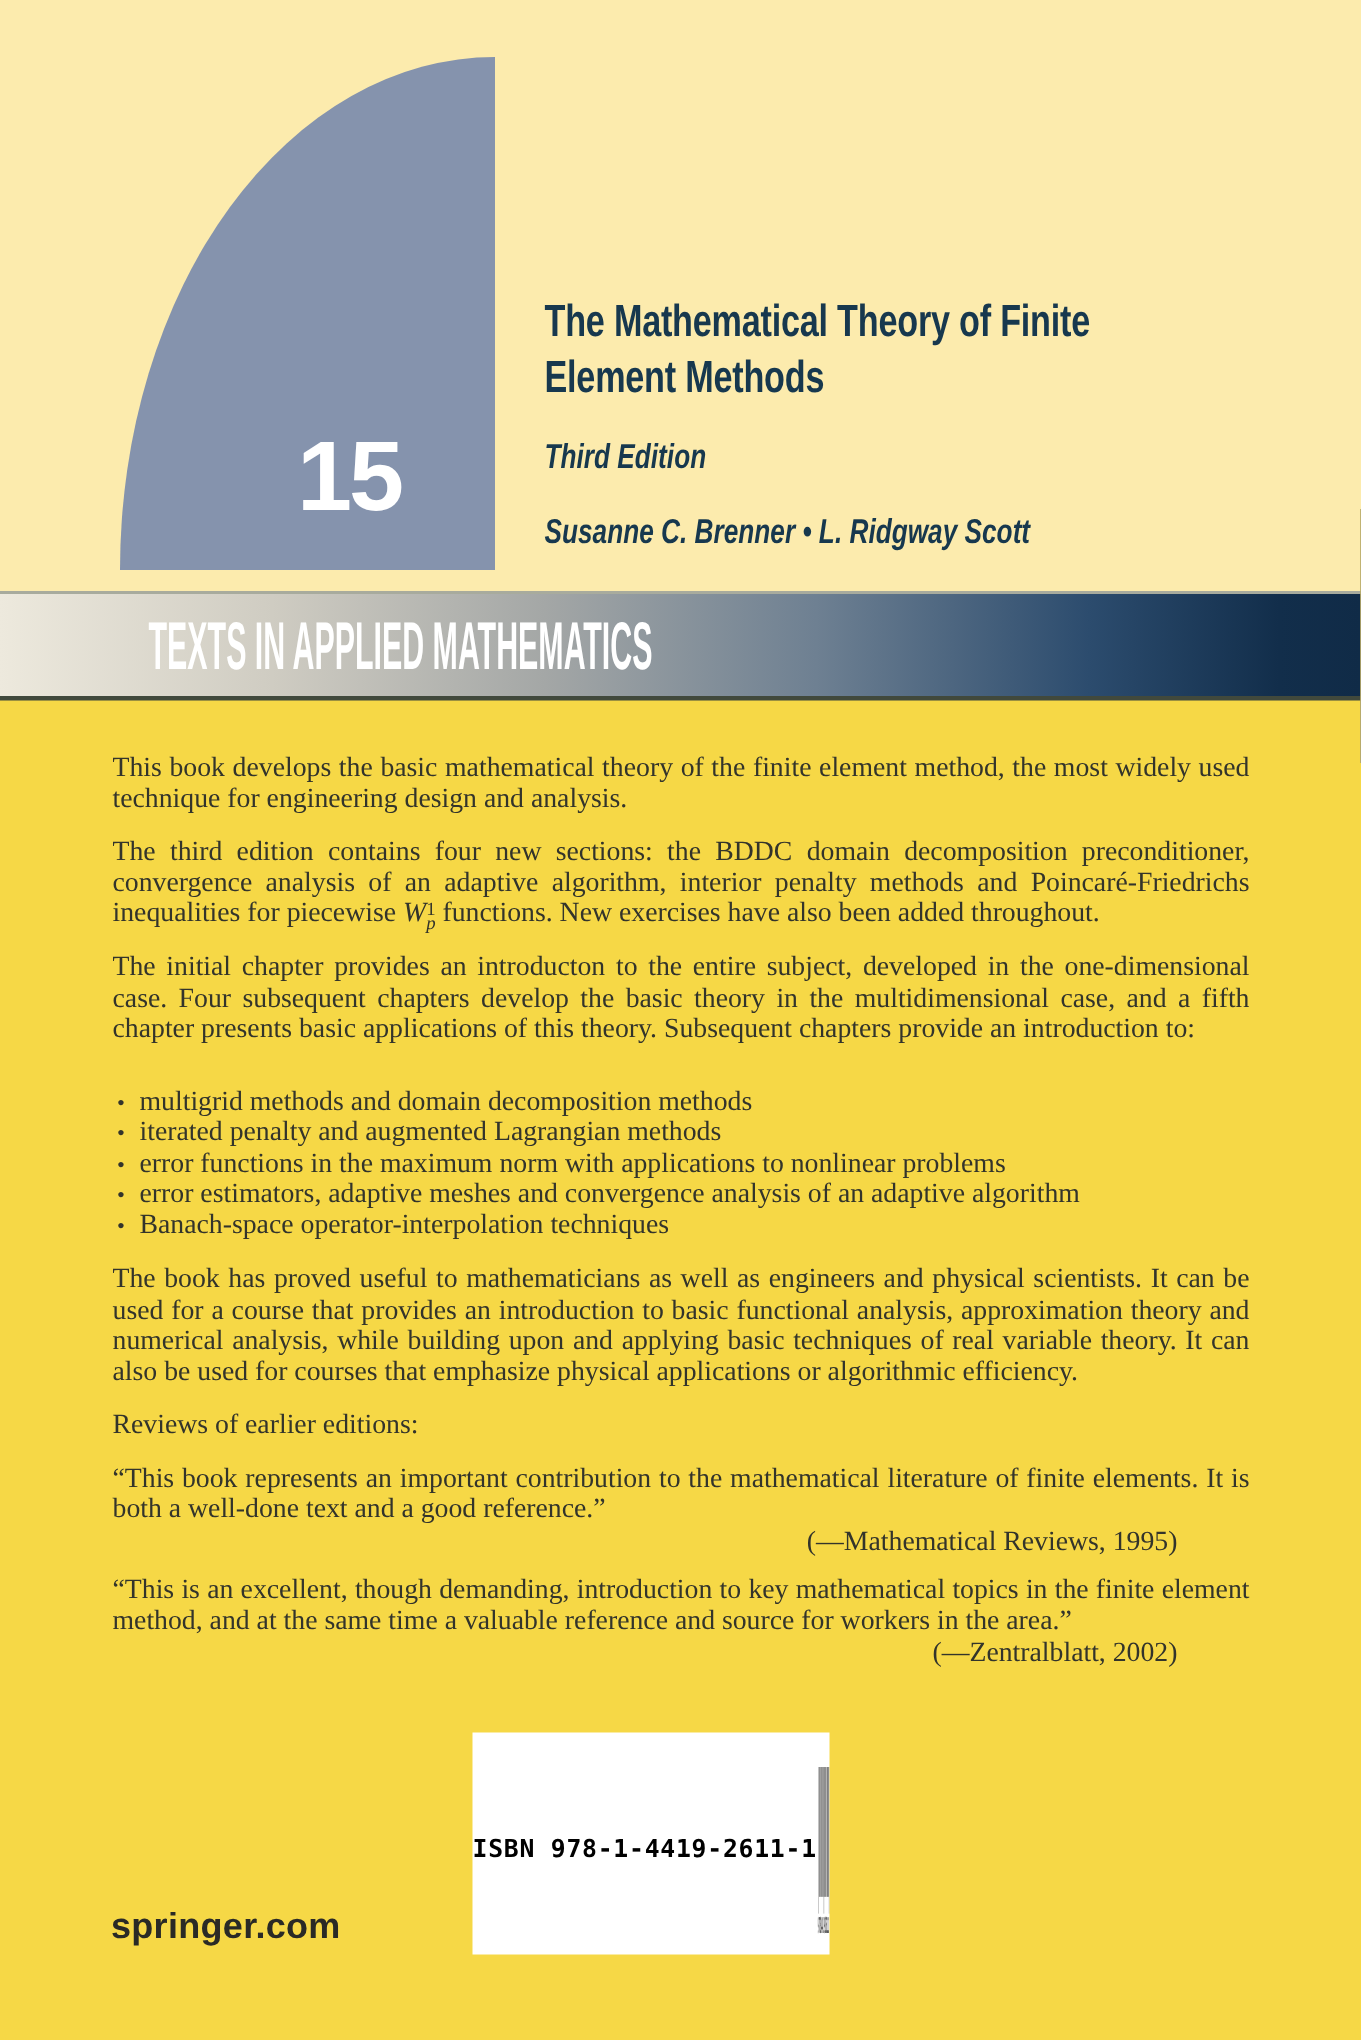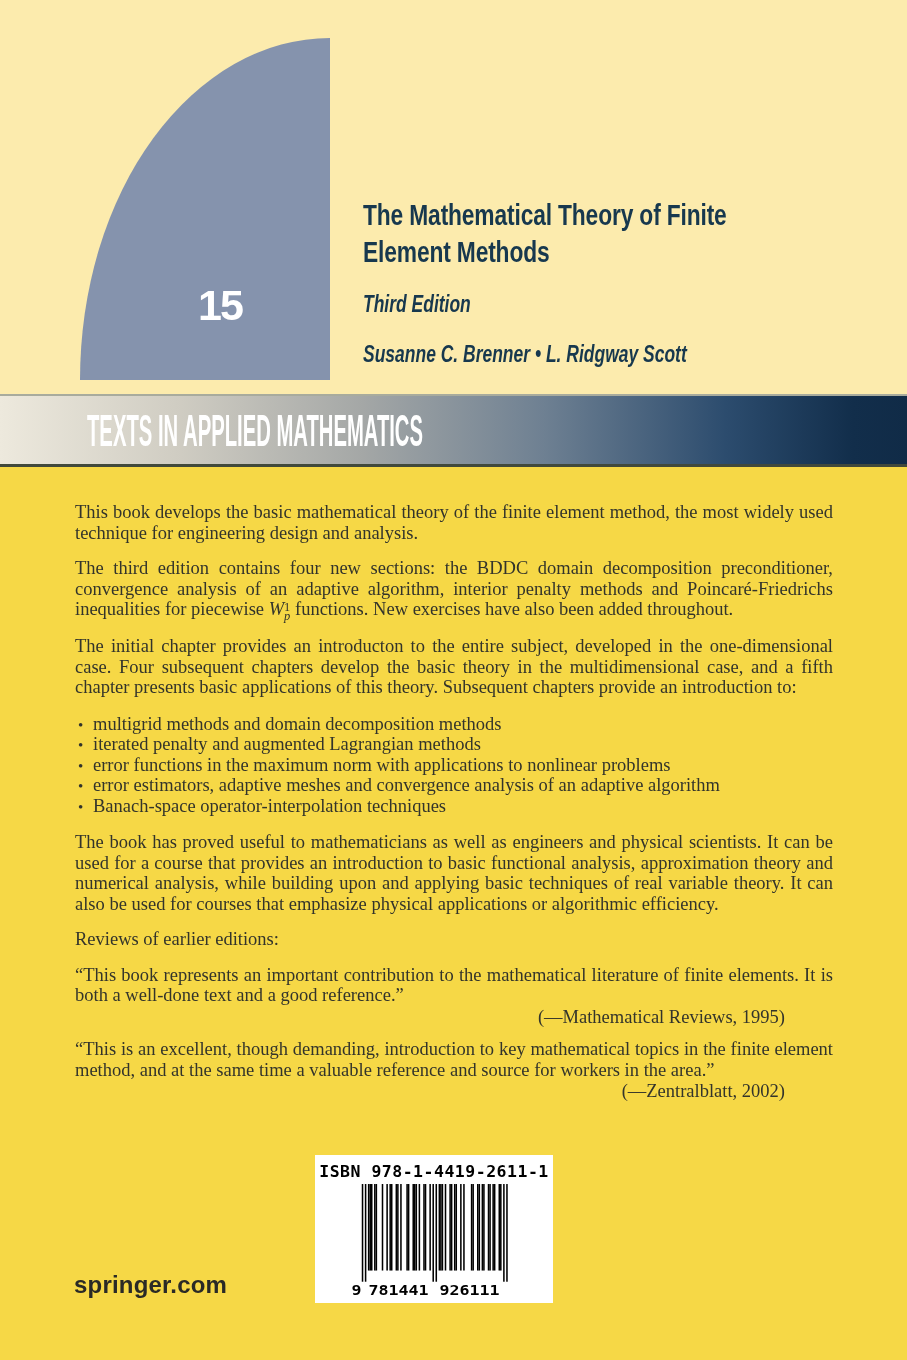--- a/index.html
+++ b/index.html
@@ -20,21 +20,21 @@
     height: 394px;
     background: var(--top-background, #FCEBAD);
   }
   .sail { position: absolute; left: 0; top: 0; }
   .volume {
     position: absolute;
     left: 198px;
     top: 284px;
     font-family: "Liberation Sans", sans-serif;
     font-weight: bold;
-    font-size: 43px;
+    font-size: 66px;
     letter-spacing: -2px;
     color: #FFFFFF;
     line-height: 1;
   }
   .title-block {
     position: absolute;
     left: 363px;
     top: 196px;
     width: 560px;
     color: var(--title-text, #17384E);
@@ -67,20 +67,21 @@
   
   .band {
     height: 73px;
     display: flex;
     align-items: center;
     background: linear-gradient(90deg,
       #EDE9DD 0%, #CFCCC2 20%, #A4A7A6 40%,
       #6E8092 60%, #2C4C6E 80%, #122E4B 94%, #102B47 100%);
     border-top: 2px solid #A8AB9D;
     border-bottom: 3px solid #41493C;
+    padding-left: 12px;
   }
   .band-title {
     margin-left: 87px;
     font-family: "Liberation Sans", sans-serif;
     font-weight: bold;
     font-size: 45px;
     color: #FFFFFF;
     white-space: nowrap;
     transform: scaleX(0.45);
     transform-origin: left center;
@@ -89,21 +90,21 @@
 
   
   .body-section {
     padding: 35px 74px 0 75px;
     color: var(--body-text, #33342B);
     font-size: 18.5px;
     line-height: 20.5px;
     text-align: justify;
   }
   .body-section p { margin-bottom: 15px; }
-  p.p3 { margin-bottom: 16px; }
+  p.p3 { margin-bottom: 28px; }
   ul.topics { list-style: none; margin-bottom: 16px; }
   ul.topics li {
     position: relative;
     padding-left: 18px;
   }
   ul.topics li::before {
     content: "\2022";
     position: absolute;
     left: 3px;
     top: 1px;
@@ -134,21 +135,21 @@
 
   
   .barcode-box {
     position: absolute;
     left: 315px;
     top: 1155px;
     width: 238px;
     height: 148px;
     background: #FFFFFF;
     display: flex;
-    flex-direction: column;
+    flex-direction: row;
     align-items: center;
     padding-top: 7px;
   }
   .isbn-label {
     font-family: "DejaVu Sans Mono", monospace;
     font-weight: bold;
     font-size: 16.5px;
     letter-spacing: 0.5px;
     color: #000000;
     white-space: nowrap;

